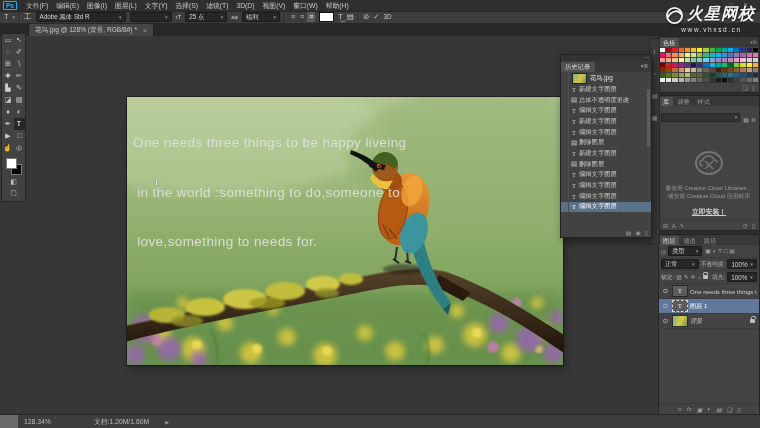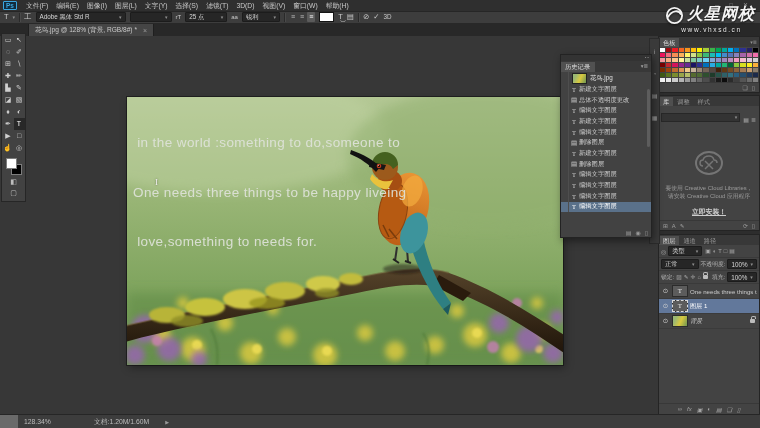--- a/index.html
+++ b/index.html
@@ -378,22 +378,22 @@
           <circle cx="252" cy="69" r="1" fill="#000"></circle>
         <circle cx="251.3" cy="68.2" r="0.5" fill="#fff"></circle>
         <path d="M 266 162 L 272 166 M 278 164 L 284 166" stroke="#222" stroke-width="2"></path>
       </g>
       <g stroke="#4f7a38" stroke-width="2" opacity="0.7" filter="url(#f1)" fill="none">
         <path d="M 90 268 C 92 250 88 240 84 232"></path>
           <path d="M 300 268 C 304 252 300 242 296 236"></path>
       </g>
     </svg>
     <div class="overlay-text">
+      <div>One needs three things to be happy liveing</div>
       <div> in the world :something to do,someone to</div>
-      <div>One needs three things to be happy liveing</div>
       <div> love,something to needs for.</div>
     </div>
     <span class="ibeam">I</span>
   </div>
 
   <div class="history">
     <div class="h-groupbar"></div>
     <div class="h-tabrow">
       <span class="h-tab">历史记录</span>
       <span class="h-menu">▾≣</span>

